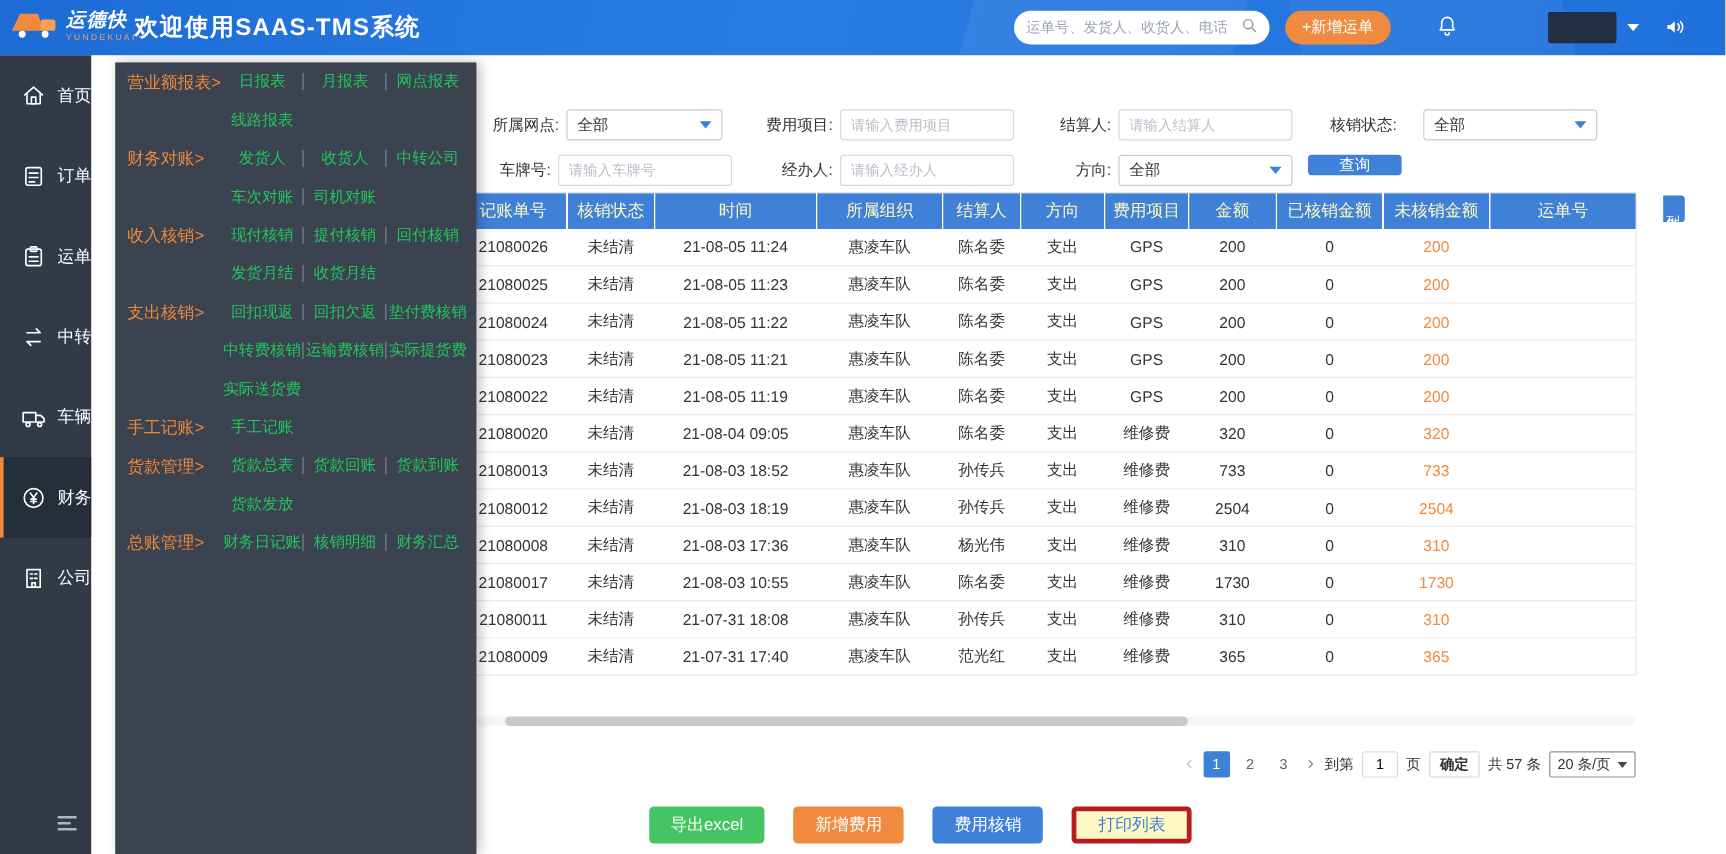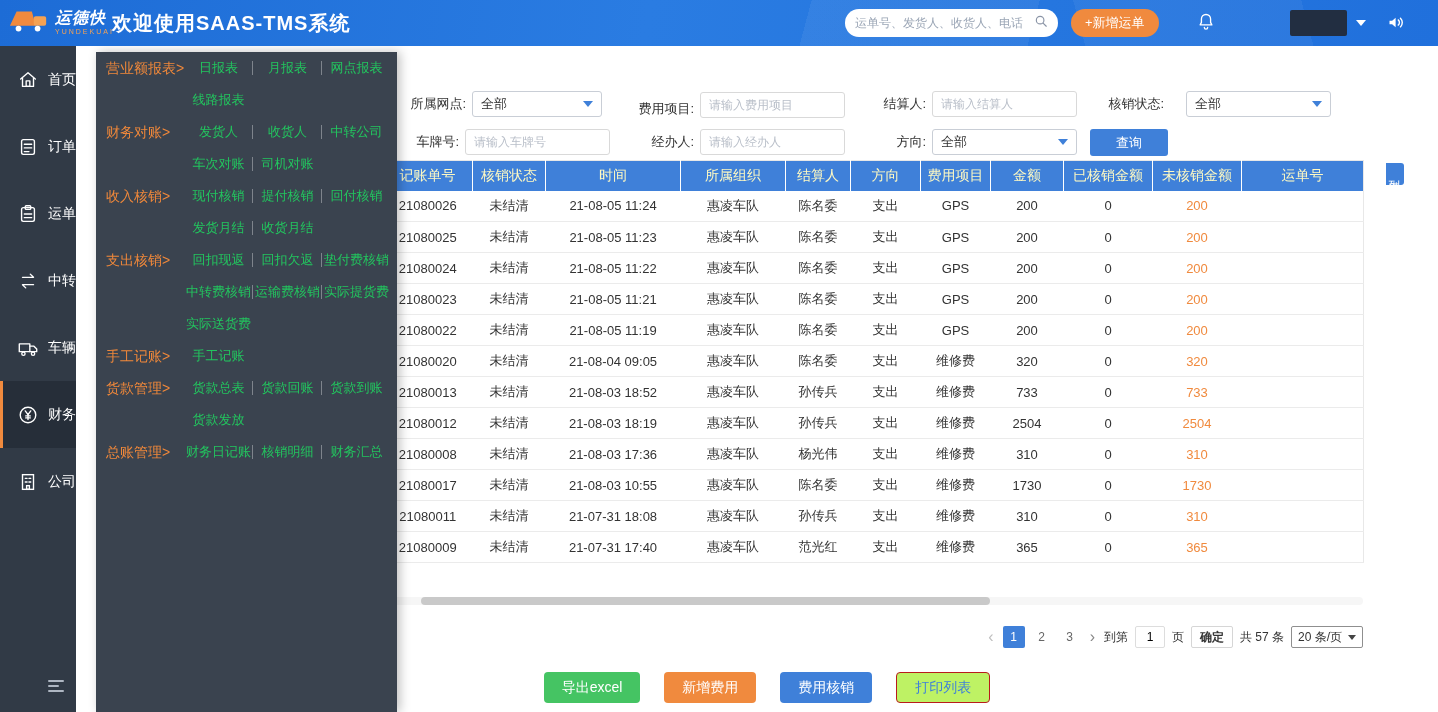--- a/index.html
+++ b/index.html
@@ -55,21 +55,21 @@
   .main { position:absolute; left:96px; top:46px; right:0; bottom:0; background:#fff; z-index:10; }
 
   .ff { position:absolute; display:flex; align-items:center; height:28px; }
   .flabel { font-size:13px; color:#333; margin-right:6px; width:70px; text-align:right; white-space:nowrap; }
   .fselect { height:26px; border:1px solid #c9ced6; border-radius:3px; background:#fff; display:flex;
     align-items:center; justify-content:space-between; padding:0 8px; font-size:13px; color:#333; cursor:pointer; }
   .caret-blue { width:0; height:0; border-left:5px solid transparent; border-right:5px solid transparent; border-top:6px solid #3f80d9; }
   .finput { width:145px; height:26px; border:1px solid #d9d9d9; border-radius:3px; padding:0 8px; font-size:12px; color:#333; outline:none; }
   .finput::placeholder { color:#b9bfc9; }
   .w130 { width:130px; } .w145 { width:145px; }
-  .query-btn { position:absolute; left:994px; top:83px; width:78px; height:27px; background:#3f80d9; color:#fff;
+  .query-btn { position:absolute; left:994px; top:83px; width:78px; height:17px; background:#3f80d9; color:#fff;
     border:none; border-radius:3px; font-size:13px; cursor:pointer; }
 
   
   .table-zone { position:absolute; left:286px; top:114px; width:981px; }
   table { width:981px; border-collapse:collapse; table-layout:fixed; border:1px solid #e8e8e8; }
   thead th { background:#3f80d9; color:#fef9c3; font-size:14px; font-weight:normal; height:30px;
     border-right:1px solid rgba(255,255,255,.35); white-space:nowrap; overflow:hidden; }
   thead th:last-child { border-right:none; }
   tbody td { height:31px; text-align:center; font-size:13px; color:#333; border-bottom:1px solid #ebebeb;
     white-space:nowrap; overflow:hidden; background:#fff; }
@@ -93,21 +93,21 @@
   .size-select { height:22px; border:1px solid #8f8f8f; border-radius:2px; background:#fff; display:flex;
     align-items:center; gap:6px; padding:0 6px; font-size:12px; cursor:pointer; }
   .caret-dark { width:0; height:0; border-left:4px solid transparent; border-right:4px solid transparent; border-top:5px solid #444; }
 
   
   .actions { position:absolute; top:626px; left:0; width:100%; display:flex; justify-content:center; gap:24px; }
   .btn-action { height:31px; padding:0 18px; border-radius:4px; font-size:14px; color:#fff; border:none; cursor:pointer; }
   .btn-action.green { background:#45c463; }
   .btn-action.orange { background:#f08a3e; }
   .btn-action.blue { background:#3f80d9; }
-  .btn-action.outline { background:#bef264; color:#3f80d9; border:1px solid #b91c1c; }
+  .btn-action.outline { background:#fef9c3; color:#3f80d9; border:4px solid #b91c1c; }
 </style>
 </head>
 <body>
 
 <div class="topbar">
   <div class="logo">
     <span>
       <svg width="42" height="30" viewBox="0 0 44 30">
         <path d="M2 21 L9 6 H25 L29 21 Z" fill="#f08a3e"></path>
         <rect x="27" y="11" width="13" height="10" rx="2" fill="#f5a253"></rect>
@@ -339,21 +339,21 @@
 
 <div class="main">
 
   <div class="ff" style="left:300px; top:44px;">
     <span class="flabel">所属网点:</span>
     <div class="fselect w130">
       <span>全部</span>
       <span class="caret-blue"></span>
     </div>
   </div>
-  <div class="ff" style="left:528px; top:44px;align-items:flex-end;">
+  <div class="ff" style="left:528px; top:44px;">
     <span class="flabel">费用项目:</span>
     <input class="finput" placeholder="请输入费用项目" style="">
   </div>
   <div class="ff" style="left:760px; top:44px;">
     <span class="flabel">结算人:</span>
     <input class="finput" placeholder="请输入结算人" style="">
   </div>
   <div class="ff" style="left:998px; top:44px;gap:16px;">
     <span class="flabel">核销状态:</span>
     <div class="fselect w145">

